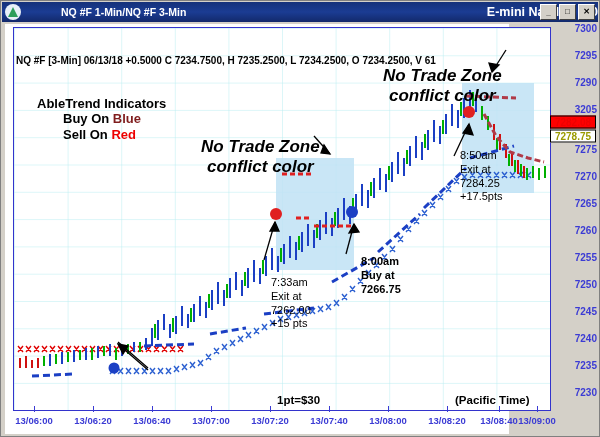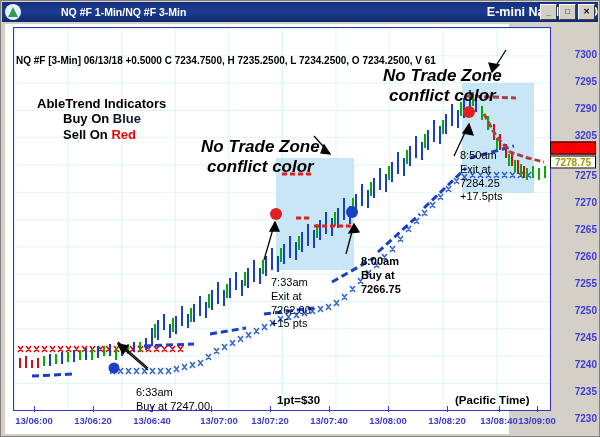--- a/index.html
+++ b/index.html
@@ -34,41 +34,41 @@
   .plot{position:absolute;left:8px;top:3px;width:538px;height:384px;
         background:#fff;border:1px solid #3333cc;box-sizing:border-box;overflow:hidden;}
   .plot-svg{position:absolute;left:0;top:0;}
 
   
   .quote{position:absolute;left:9px;top:29px;height:15px;
      font-size:10px;font-weight:bold;color:#000;white-space:nowrap;
      display:flex;align-items:center;padding-left:2px;z-index:6;}
 
   
-  .paxis{position:absolute;left:548px;top:41px;width:52px;height:390px;}
+  .paxis{position:absolute;left:548px;top:15px;width:52px;height:390px;}
   .plab{position:absolute;right:4px;font-size:10px;font-weight:bold;
      color:#3b3bd4;transform:translateY(-50%);white-space:nowrap;}
   .badge{position:absolute;left:1px;width:46px;height:13px;
      font-size:10px;font-weight:bold;color:#fff;
      display:flex;align-items:center;justify-content:center;
      transform:translateY(-50%);border:1px solid #000;box-sizing:border-box;}
   .badge.red{background:#f00;}
   .badge.green{background:#ffffff;color:#9a9a00;}
 
   
   .taxis{position:absolute;left:8px;top:405px;width:539px;height:28px;}
   .tlab{position:absolute;top:9px;font-size:9.5px;font-weight:bold;color:#3b3bd4;
      transform:translateX(-50%);white-space:nowrap;}
   .ttick{position:absolute;top:0;width:1px;height:6px;background:#3b3bd4;}
 
   
   .ann{position:absolute;z-index:5;color:#000;}
   .hdr-block{font-size:13px;font-weight:bold;line-height:1.18;white-space:nowrap;}
   .hdr-block .l2,.hdr-block .l3{padding-left:26px;}
-  .blue{color:#0f172a;}
+  .blue{color:#7f1d1d;}
   .red{color:#ee0000;}
   .ntz{font-size:17px;font-weight:bold;font-style:italic;line-height:1.2;
        text-align:center;white-space:nowrap;}
   .trade{font-size:11px;line-height:1.25;white-space:nowrap;}
   .foot{font-size:11.5px;font-weight:bold;white-space:nowrap;}
 </style>
 </head>
 <body>
 
 <div id="app">
@@ -234,24 +234,20 @@
 
     <div class="ann ntz" style="left:196px;top:113px;">
       <div>No Trade Zone</div>
       <div>conflict color</div>
     </div>
     <div class="ann ntz" style="left:378px;top:42px;">
       <div>No Trade Zone</div>
       <div>conflict color</div>
     </div>
 
-    <div class="ann trade" style="left:131px;top:362px;">
-      <div>6:33am</div>
-      <div>Buy at 7247.00</div>
-    </div>
 
     <div class="ann trade" style="left:266px;top:252px;">
       <div>7:33am</div>
       <div>Exit at</div>
       <div>7262.00</div>
       <div>+15 pts</div>
     </div>
 
     <div class="ann trade" style="left:356px;top:231px;font-weight:bold;">
       <div>8:00am</div>
@@ -290,21 +286,21 @@
   </div>
 
   <div class="taxis">
     <div class="ttick" style="left:25px"></div>
       <div class="tlab" style="left:25px">13/06:00</div>
     <div class="ttick" style="left:84px"></div>
       <div class="tlab" style="left:84px">13/06:20</div>
     <div class="ttick" style="left:143px"></div>
       <div class="tlab" style="left:143px">13/06:40</div>
     <div class="ttick" style="left:202px"></div>
-      <div class="tlab" style="left:210px">13/07:00</div>
+      <div class="tlab" style="left:202px">13/07:00</div>
     <div class="ttick" style="left:261px"></div>
       <div class="tlab" style="left:261px">13/07:20</div>
     <div class="ttick" style="left:320px"></div>
       <div class="tlab" style="left:320px">13/07:40</div>
     <div class="ttick" style="left:379px"></div>
       <div class="tlab" style="left:379px">13/08:00</div>
     <div class="ttick" style="left:438px"></div>
       <div class="tlab" style="left:438px">13/08:20</div>
     <div class="ttick" style="left:490px"></div>
       <div class="tlab" style="left:490px">13/08:40</div>

